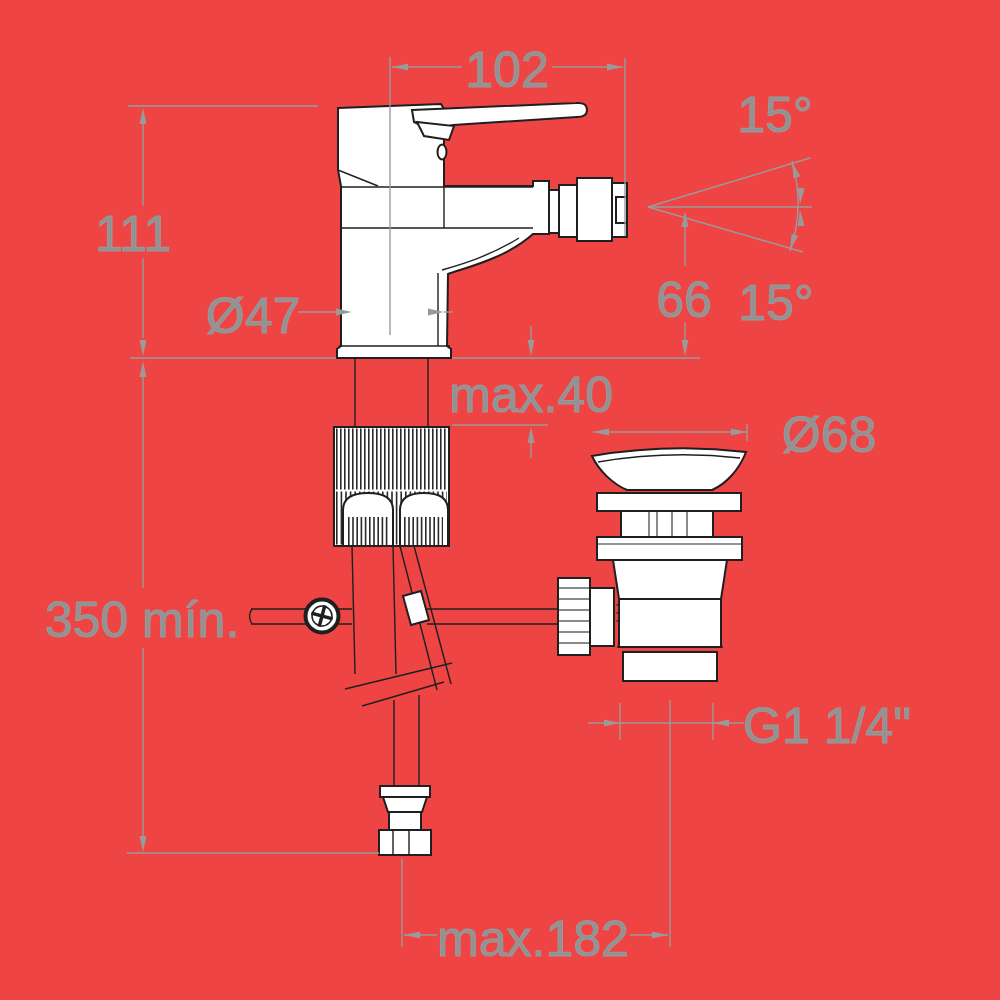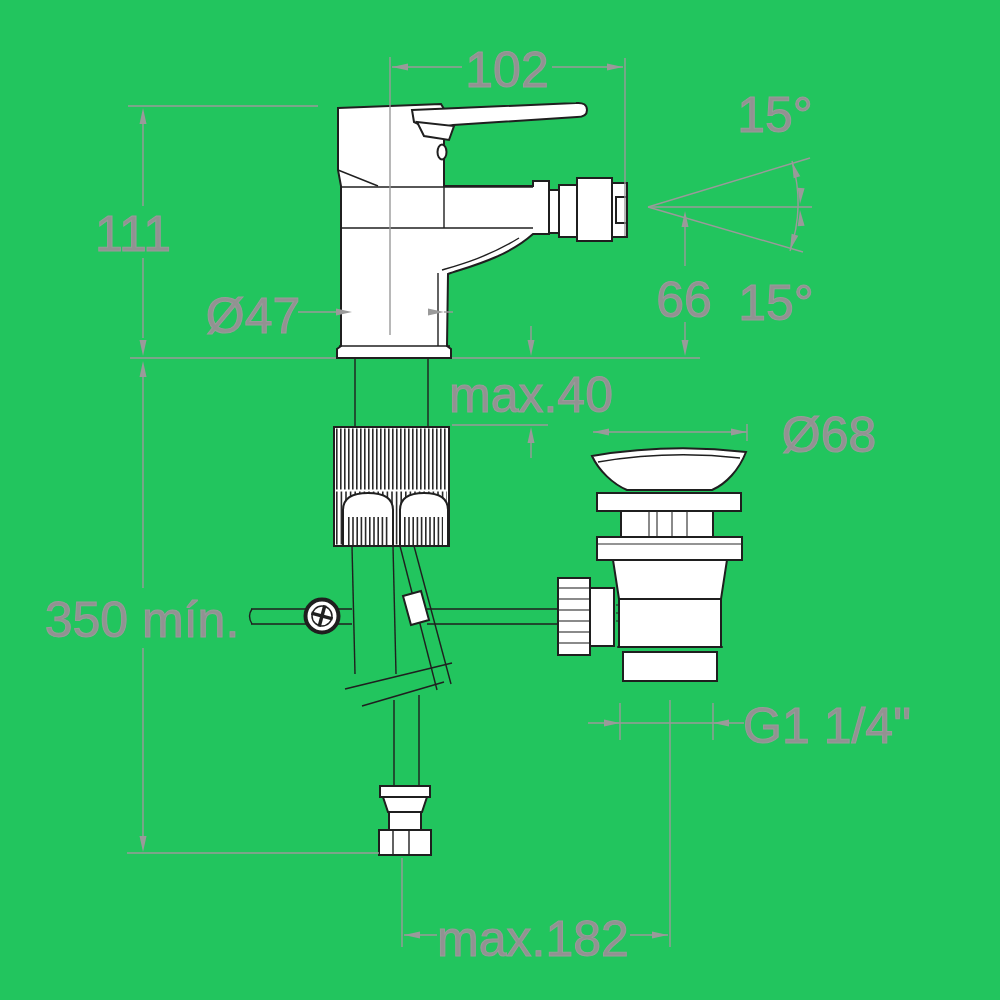--- a/index.html
+++ b/index.html
@@ -1,16 +1,16 @@
 <!DOCTYPE html>
 <html><head>
 <meta charset="utf-8">
 <style>
   html,body{margin:0;padding:0;background:#ffffff;}
-  .stage{width:1000px;height:1000px;position:relative;background:#22c55e;overflow:hidden;}
+  .stage{width:1000px;height:1000px;position:relative;background:#ef4444;overflow:hidden;}
   svg{display:block;}
   text.dim{font-family:"Liberation Sans","DejaVu Sans",sans-serif;font-size:50px;fill:#929292;}
   .dimline{stroke:#9a9a9a;stroke-width:1.4;fill:none;}
   .dimfill{fill:#9a9a9a;stroke:none;}
   .part{stroke:#1f1f1f;stroke-width:2;fill:#ffffff;}
   .pline{stroke:#1f1f1f;stroke-width:1.4;fill:none;}
   .pthin{stroke:#2a2a2a;stroke-width:1.1;fill:none;}
 </style>
 </head>
 <body>

